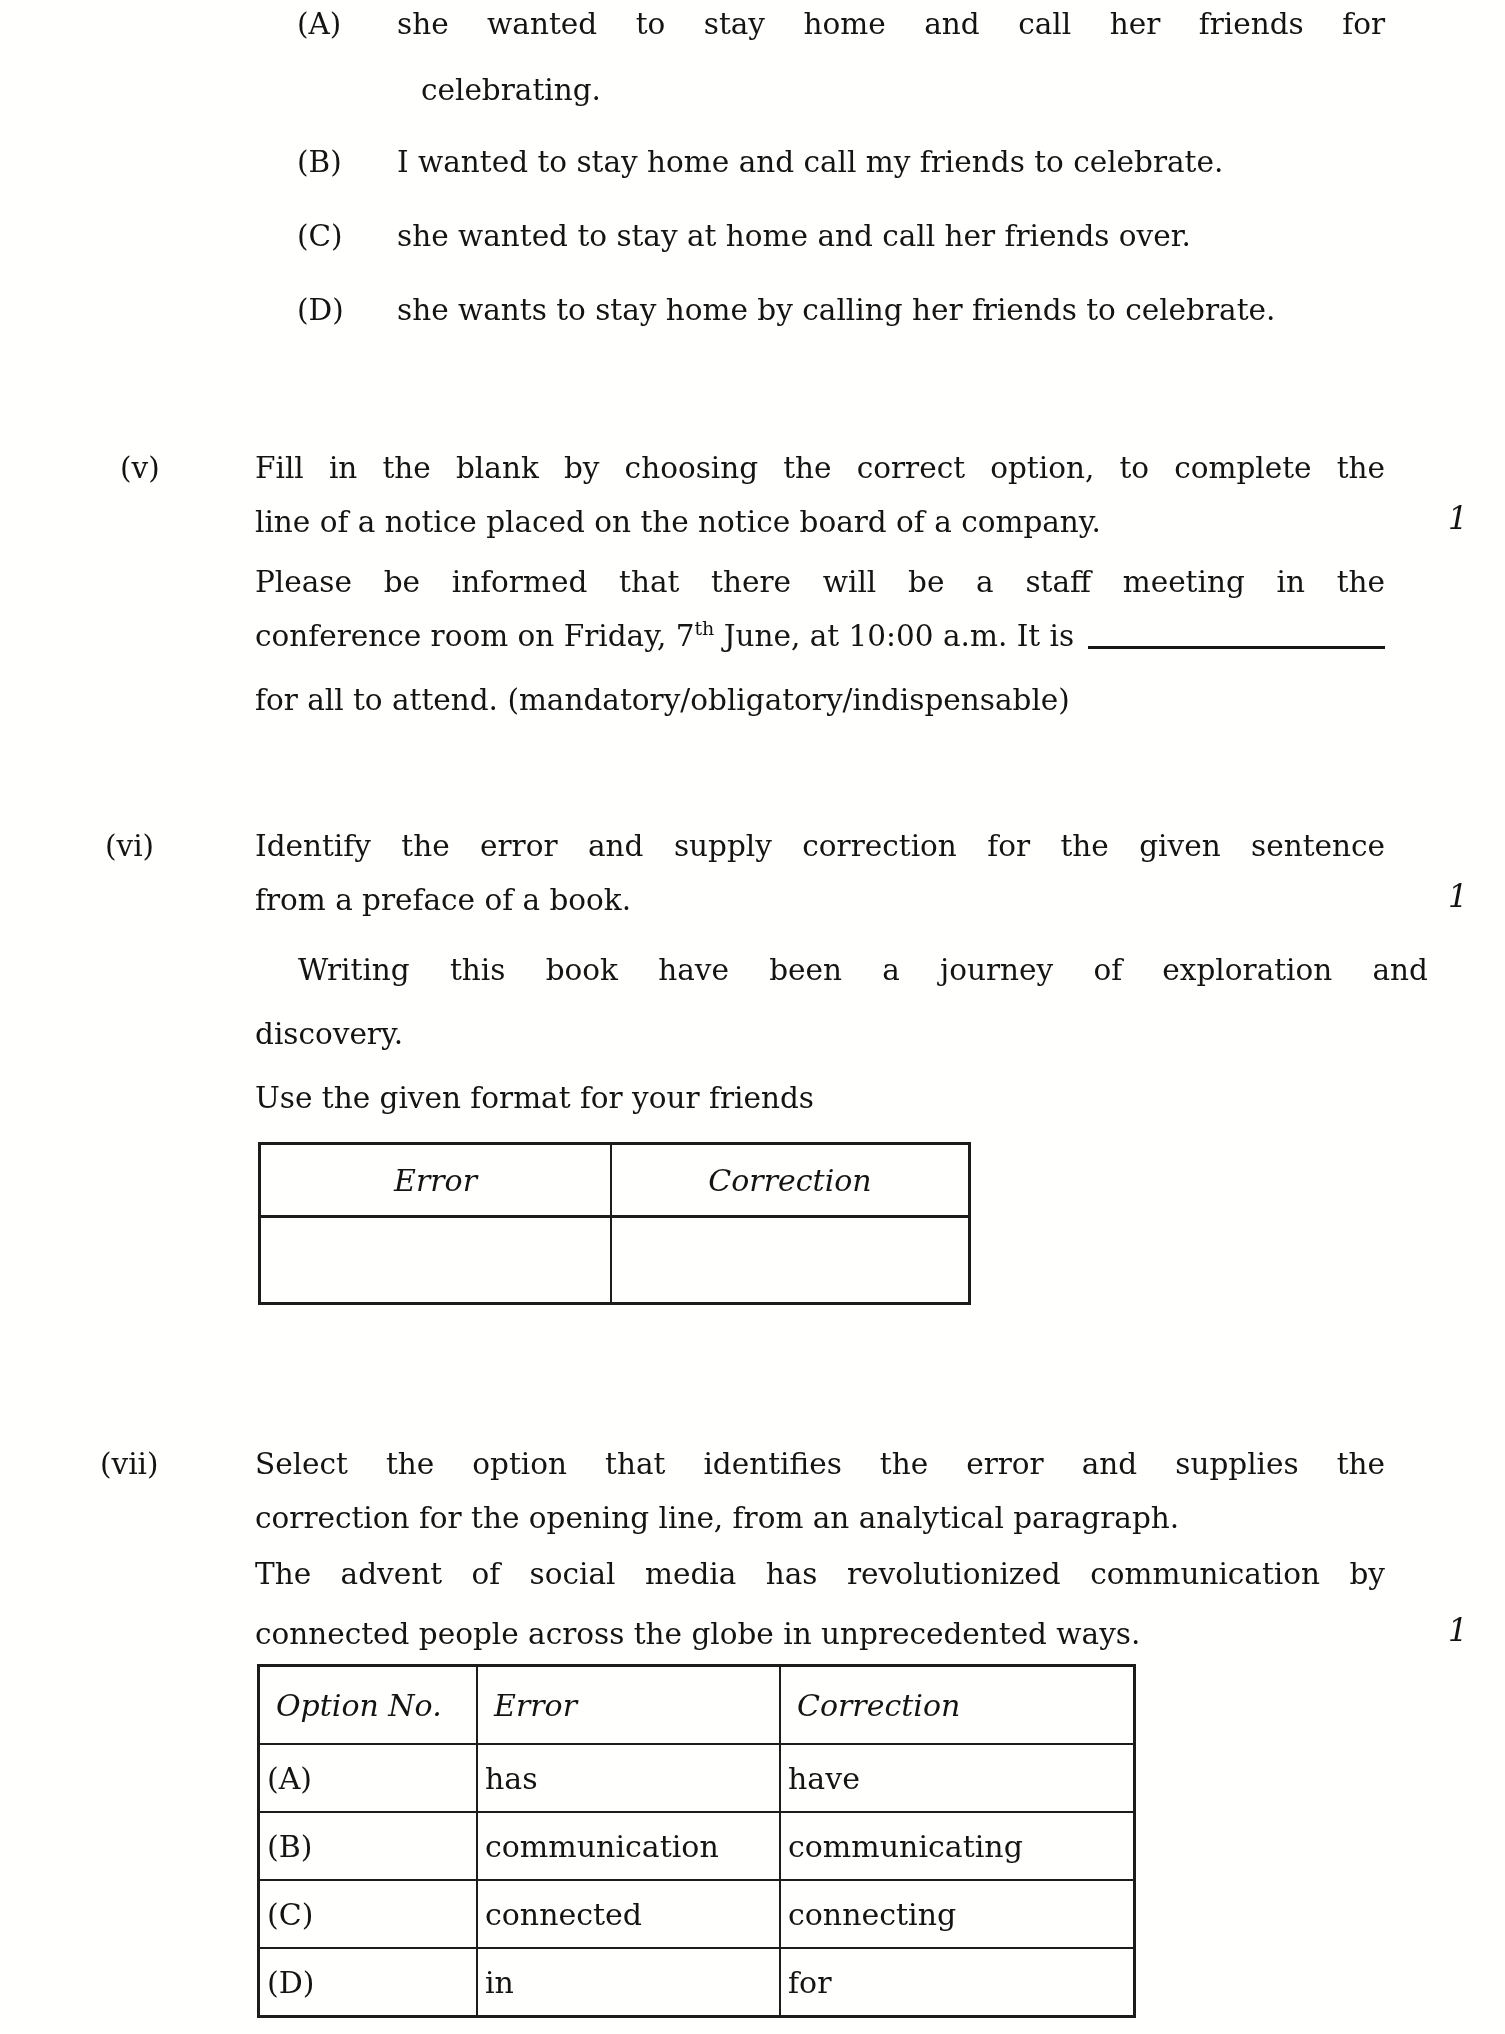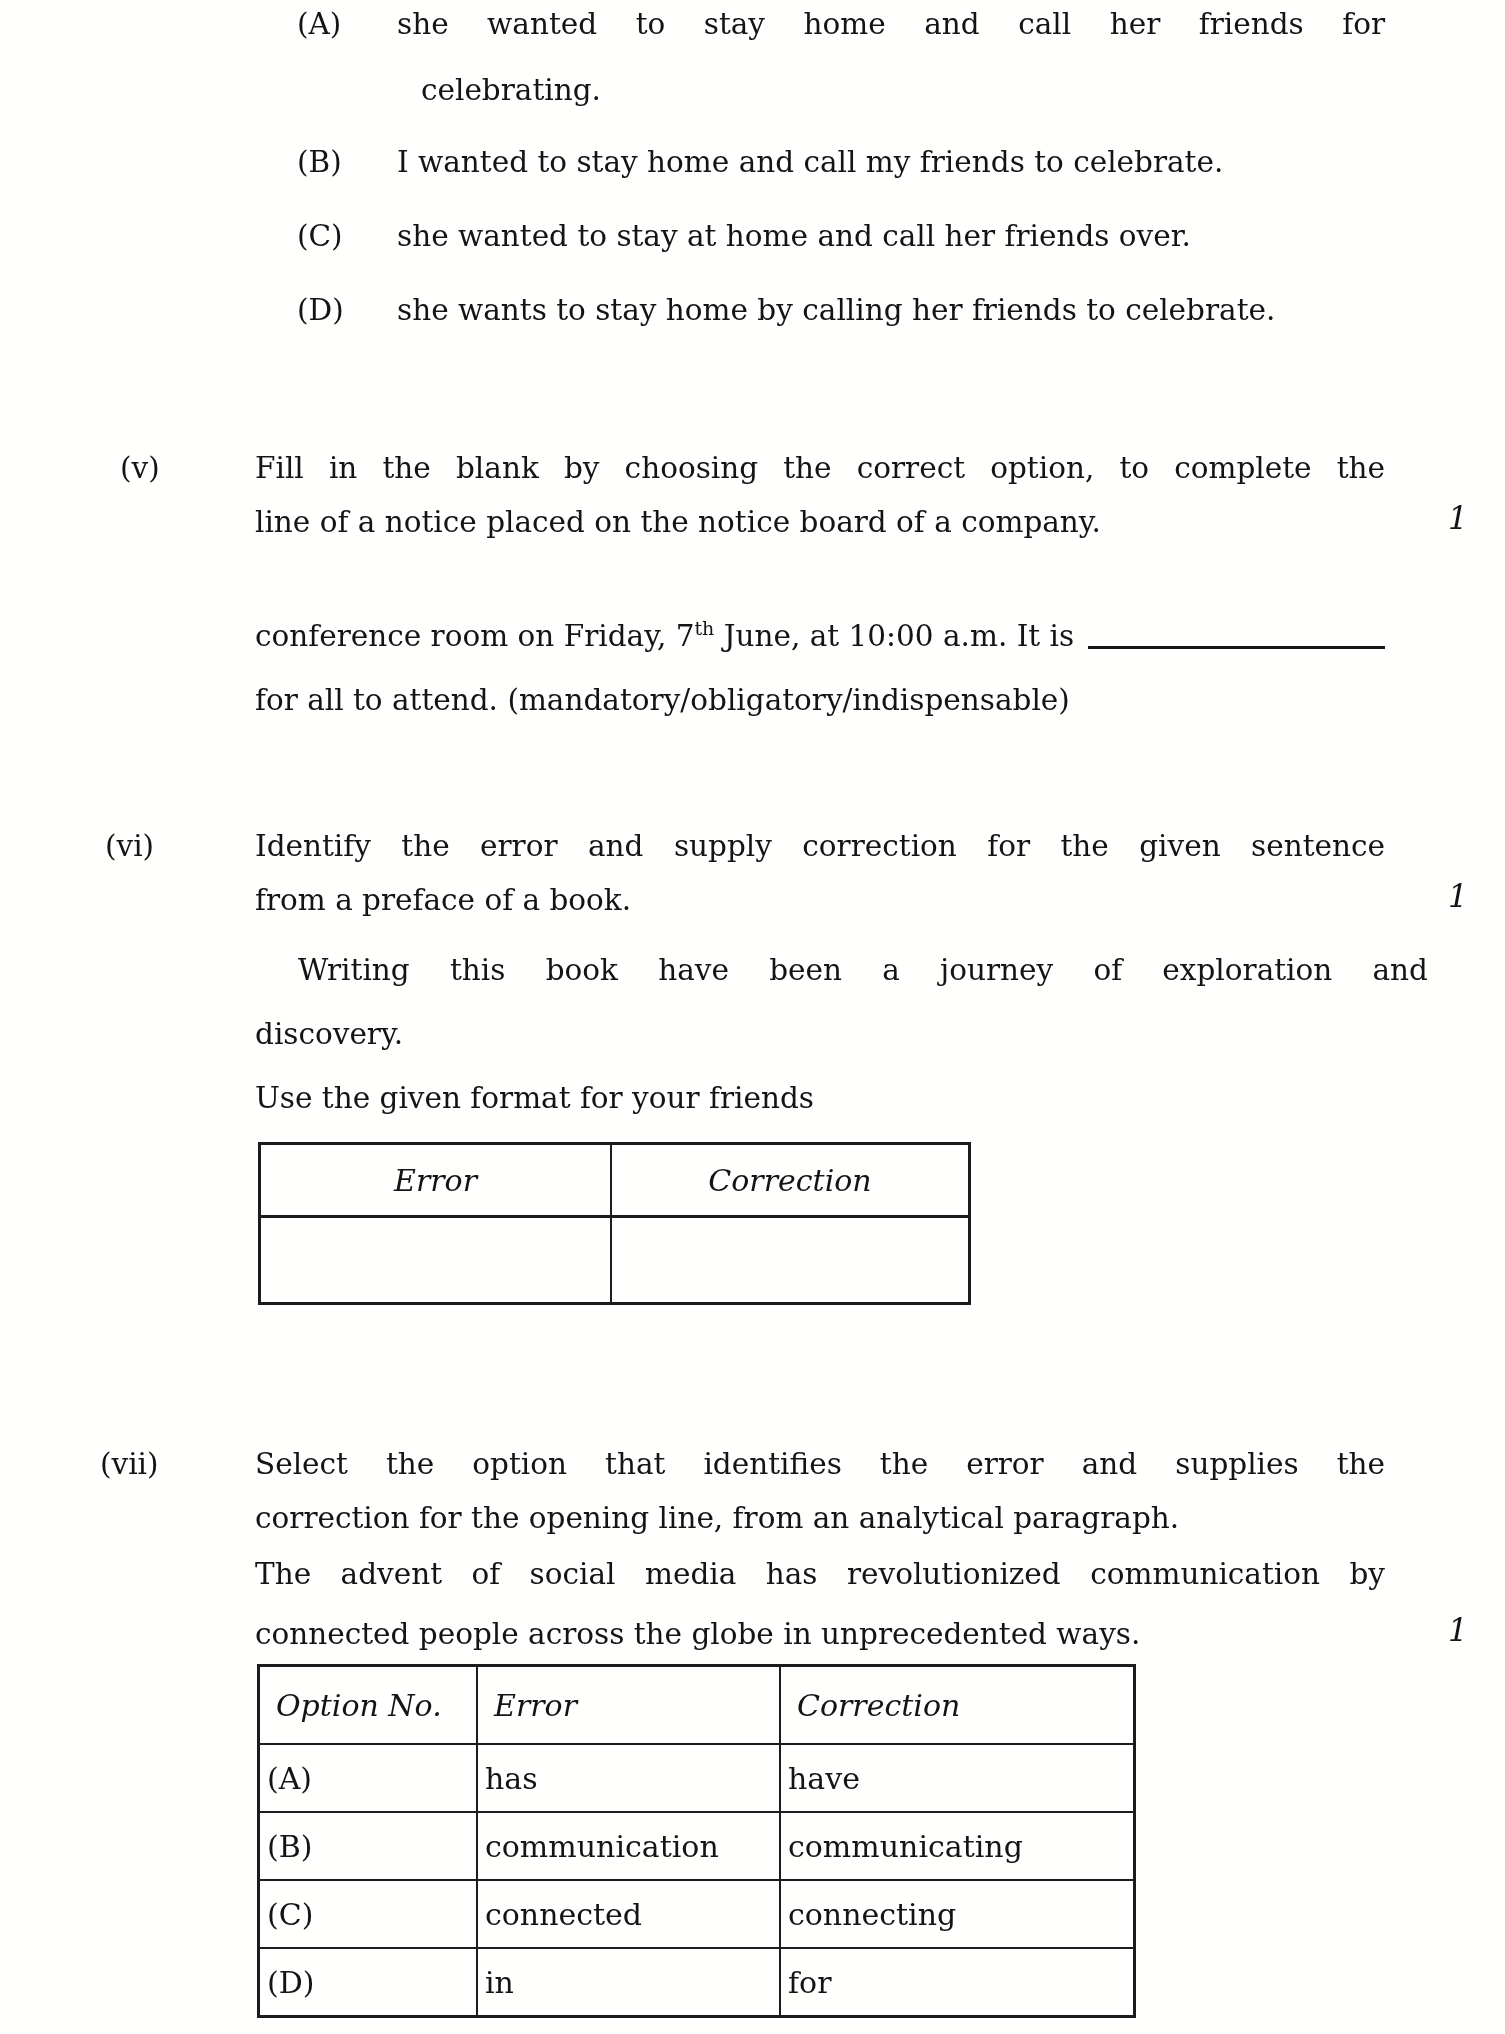--- a/index.html
+++ b/index.html
@@ -51,20 +51,21 @@
   <div class="abs line" style="left:397px; top:216px;">she wanted to stay at home and call her friends over.</div>
 
   <div class="abs qlabel" style="left:297px; top:290px;">(D)</div>
   <div class="abs line" style="left:397px; top:290px;">she wants to stay home by calling her friends to celebrate.</div>
 
   <div class="abs qlabel" style="left:120px; top:448px;">(v)</div>
   <div class="abs jline" style="left:255px; top:448px; width:1130px;">Fill in the blank by choosing the correct option, to complete the</div>
   <div class="abs line" style="left:255px; top:502px;">line of a notice placed on the notice board of a company.</div>
   <div class="abs mark" style="left:1448px; top:498px;">1</div>
 
+  <div class="abs jline" style="left:255px; top:562px; width:1130px;">Please be informed that there will be a staff meeting in the</div>
   <div class="abs flexline" style="left:255px; top:616px; width:1130px;">
     <span><span>conference room on Friday, 7</span><sup class="sup">th</sup><span> June, at 10:00 a.m. It is</span></span>
     <span class="blank"></span>
   </div>
   <div class="abs line" style="left:255px; top:680px;">for all to attend. (mandatory/obligatory/indispensable)</div>
 
   <div class="abs qlabel" style="left:105px; top:826px;">(vi)</div>
   <div class="abs line" style="left:255px; top:880px;">from a preface of a book.</div>
   <div class="abs jline" style="left:255px; top:826px; width:1130px;">Identify the error and supply correction for the given sentence</div>
   <div class="abs mark" style="left:1448px; top:876px;">1</div>

